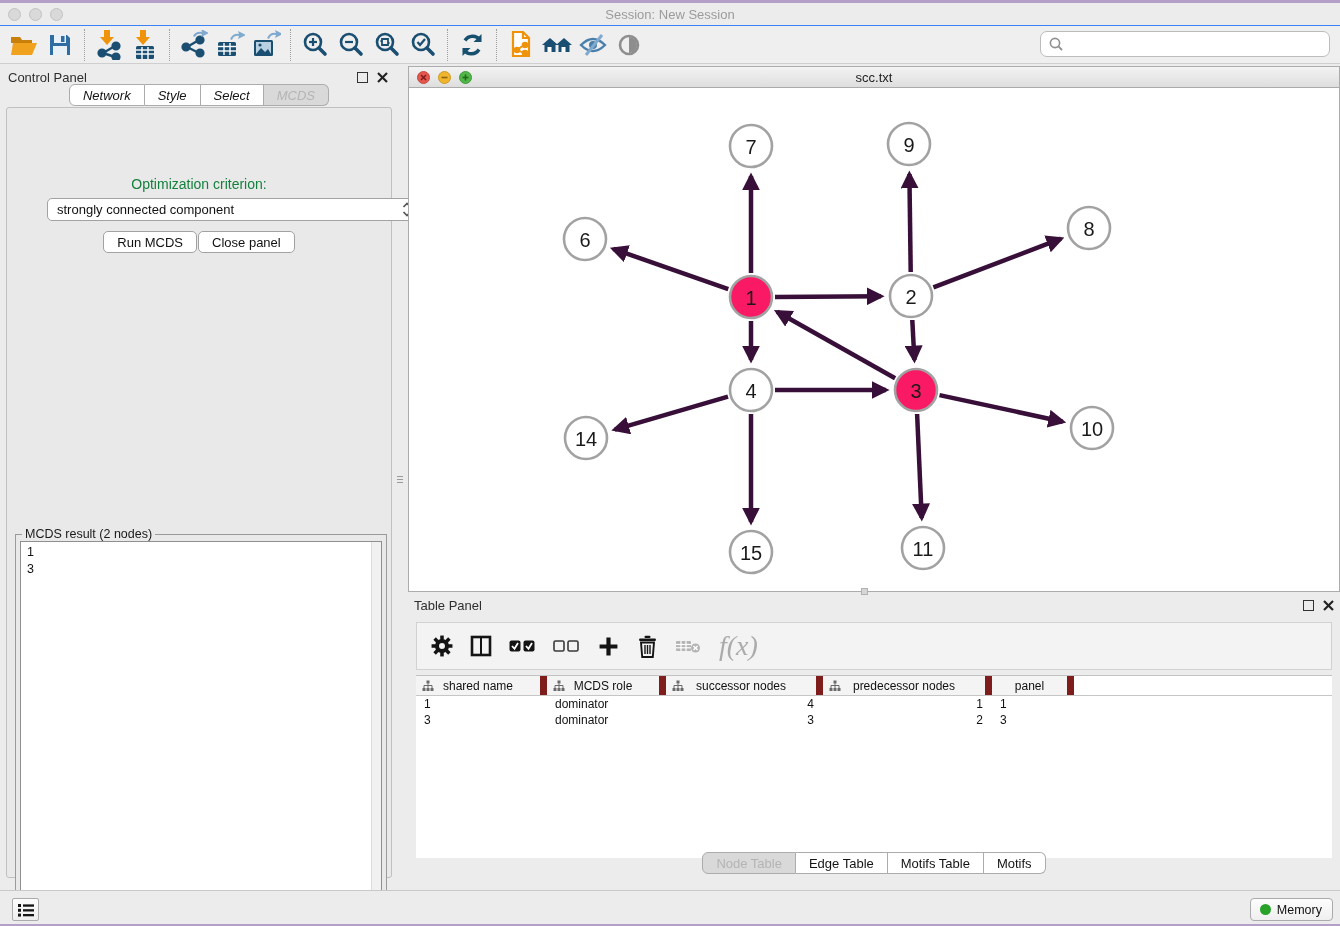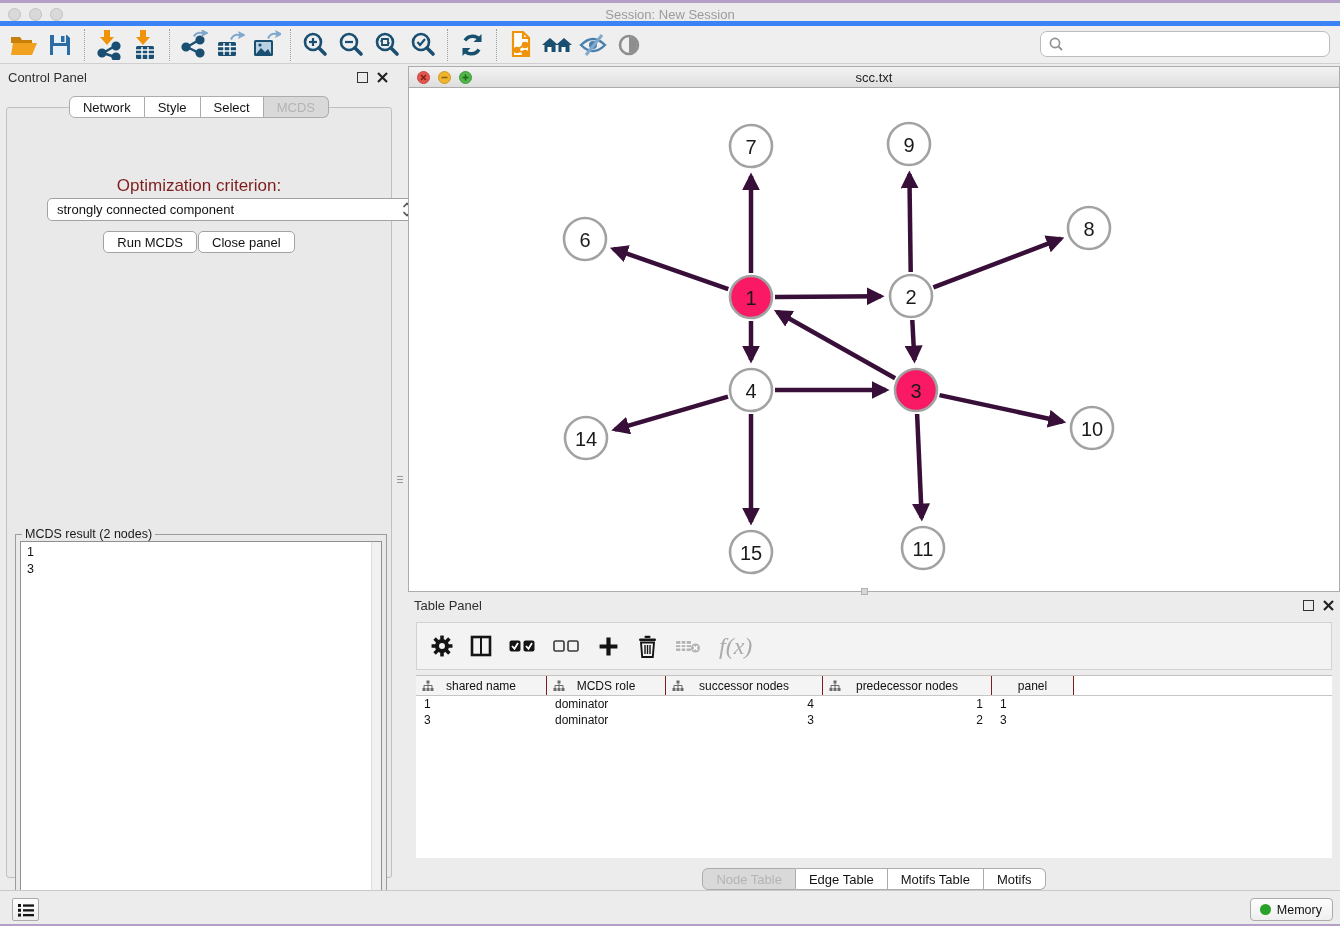--- a/index.html
+++ b/index.html
@@ -4,45 +4,45 @@
 <style>
   * { margin:0; padding:0; box-sizing:border-box; }
   html,body { width:1340px; height:926px; }
   body { font-family:"Liberation Sans", sans-serif; background:#ECECEC; position:relative; overflow:hidden; }
 
   .app { position:absolute; left:0; top:0; width:1340px; height:926px; background:#ECECEC; }
   .purple-top { position:absolute; left:0; top:0; width:100%; height:3px; background:#B49FC8; }
   .purple-bottom { position:absolute; left:0; bottom:0; width:100%; height:2px; background:#B49FC8; }
 
   
-  .titlebar { position:absolute; left:0; top:3px; width:100%; height:23px; background:#ECECEC; border-bottom:5px solid #3b82f6; }
+  .titlebar { position:absolute; left:0; top:3px; width:100%; height:23px; background:#ECECEC; border-bottom:1px solid #3b82f6; }
   .traffic { position:absolute; top:5px; left:8px; display:flex; gap:8px; }
   .tl { width:13px; height:13px; border-radius:50%; background:#D9D9D9; border:1px solid #C2C2C2; }
   .app-title { position:absolute; left:0; right:0; top:4px; text-align:center; font-size:13px; color:#9B9B9B; }
 
   
   .toolbar { position:absolute; left:0; top:26px; width:100%; height:38px; background:#EFEFEF; border-bottom:1px solid #CFCFCF; display:flex; align-items:center; padding-left:6px; }
   .tb-icon { width:36px; height:34px; display:flex; align-items:center; justify-content:center; cursor:default; }
   .tb-sep { width:1px; height:32px; border-left:1px dotted #9F9F9F; margin:0 6px; }
   .search-wrap { position:absolute; right:10px; top:5px; width:290px; height:26px; background:#fff; border:1px solid #BCBCBC; border-radius:7px; display:flex; align-items:center; padding-left:7px; }
   .search-wrap input { border:none; outline:none; flex:1; font-size:13px; height:20px; background:transparent; font-family:"Liberation Sans",sans-serif; }
 
   
   .control-panel { position:absolute; left:4px; top:68px; width:390px; height:812px; }
   .panel-head { position:absolute; left:4px; top:2px; right:4px; height:20px; font-size:13px; color:#2E2E2E; }
   .panel-head .ph-icons { position:absolute; right:2px; top:2px; display:flex; gap:9px; align-items:center; }
   .sq-icon { width:11px; height:11px; border:1.5px solid #333; display:inline-block; }
   .tabbar { position:absolute; left:0; right:0; display:flex; justify-content:center; z-index:3; }
-  .cp-tabs { top:28px; }
+  .cp-tabs { top:16px;font-style:italic; }
   .tab { font-size:13px; padding:2px 13px; background:#fff; border:1px solid #ACACAC; border-left:none; color:#141414; height:22px; display:flex; align-items:center; }
   .tab:first-child { border-left:1px solid #ACACAC; border-radius:6px 0 0 6px; }
   .tab:last-child { border-radius:0 6px 6px 0; }
   .tab.selected { background:#D9D9D9; color:#B4B4B4; }
   .cp-body { position:absolute; left:2px; right:2px; top:39px; bottom:2px; background:#E9E9E9; border:1px solid #C0C0C0; border-radius:3px; }
-  .opt-label { position:absolute; left:0; right:0; top:68px; text-align:center; font-size:17px; color:#7f1d1d; }
+  .opt-label { position:absolute; left:0; right:0; top:68px; text-align:center; font-size:14px; color:#15803d; }
   .dropdown { position:absolute; left:40px; top:90px; width:372px; height:23px; background:#fff; border:1px solid #A2A2A2; border-radius:5px; display:flex; align-items:center; padding:0 6px 0 9px; }
   .dropdown .dd-text { flex:1; font-size:13px; color:#111; }
   .btn-row { position:absolute; left:0; right:0; top:123px; display:flex; justify-content:center; gap:1px; }
   .btn { font-size:13px; background:#fff; border:1px solid #A2A2A2; border-radius:5px; height:22px; padding:0 13px; display:flex; align-items:center; color:#111; }
   .mcds-box { position:absolute; left:8px; top:426px; width:372px; height:378px; border:1px solid #9B9B9B; background:#E9E9E9; }
   .mcds-legend { position:absolute; top:-8px; left:6px; background:#E9E9E9; padding:0 3px; font-size:12.5px; color:#1A1A1A; }
   .mcds-text { position:absolute; left:4px; right:4px; top:6px; bottom:4px; background:#fff; border:1px solid #8F8F8F; font-size:12.5px; color:#111; padding:2px 0 0 6px; line-height:17px; }
   .mcds-scroll { position:absolute; right:0; top:0; bottom:0; width:10px; background:#F1F1F1; border-left:1px solid #DCDCDC; }
 
   .v-divider-handle { position:absolute; left:397px; top:468px; width:6px; height:22px; display:flex; flex-direction:column; gap:2px; justify-content:center; }
@@ -60,31 +60,31 @@
   .nl-green { background:#52B64A; border:1px solid #3F9C3A; }
   .net-canvas { position:absolute; left:0; top:21px; right:0; bottom:0; background:#fff; }
   .net-resize-handle { position:absolute; left:452px; bottom:-4px; width:7px; height:7px; background:#D6D6D6; border:1px solid #B2B2B2; }
 
   
   .table-panel { position:absolute; left:408px; top:595px; width:932px; height:295px; }
   .tp-head { position:absolute; left:6px; top:3px; right:6px; height:20px; font-size:13px; color:#2E2E2E; }
   .tp-head .ph-icons { position:absolute; right:0; top:2px; display:flex; gap:9px; align-items:center; }
   .tp-toolbar { position:absolute; left:8px; top:27px; width:916px; height:48px; background:#F3F3F3; border:1px solid #D2D2D2; display:flex; align-items:center; gap:17px; padding-left:14px; }
   .tp-tool { display:flex; align-items:center; justify-content:center; min-width:22px; height:30px; }
-  .fx { font-family:"Liberation Serif",serif; font-style:italic; font-size:24px; color:#ABABAB; }
+  .fx { font-family:"Liberation Serif",serif; font-style:italic; font-size:28px; color:#ABABAB; }
   .grid-table { position:absolute; left:8px; top:80px; width:916px; height:183px; background:#fff; border-top:1px solid #C2C2C2; }
   .gt-header { display:flex; height:20px; background:#F4F4F4; border-bottom:1px solid #C6C6C6; }
-  .gt-hcell { position:relative; border-right:1px solid #7f1d1d; display:flex; align-items:center; justify-content:center; font-size:12px; color:#111; }
+  .gt-hcell { position:relative; border-right:7px solid #7f1d1d; display:flex; align-items:center; justify-content:center; font-size:12px; color:#111; }
   .gt-hcell svg { position:absolute; left:6px; top:4px; }
   .gt-hfill { flex:1; background:#fff; border-bottom:none; }
   .gt-row { display:flex; height:16px; font-size:12px; color:#111; }
   .gt-cell { display:flex; align-items:center; }
   .al { justify-content:flex-start; padding-left:8px; }
   .ar { justify-content:flex-end; padding-right:9px; }
-  .tp-tabs { bottom:0; }
+  .tp-tabs { bottom:16px; }
 
   
   .statusbar { position:absolute; left:0; top:890px; width:100%; height:34px; background:#ECECEC; border-top:1px solid #C9C9C9; }
   .list-btn { position:absolute; left:12px; top:7px; width:27px; height:23px; background:linear-gradient(#FDFDFD,#EDEDED); border:1px solid #ABABAB; border-radius:2px; display:flex; align-items:center; justify-content:center; }
   .memory-btn { position:absolute; right:7px; top:7px; height:23px; background:linear-gradient(#FDFDFD,#EFEFEF); border:1px solid #ABABAB; border-radius:4px; display:flex; align-items:center; gap:6px; padding:0 10px 0 9px; font-size:12.5px; color:#111; }
   .mem-dot { width:11px; height:11px; border-radius:50%; background:#28A228; }
 </style>
 </head>
 <body>
 

